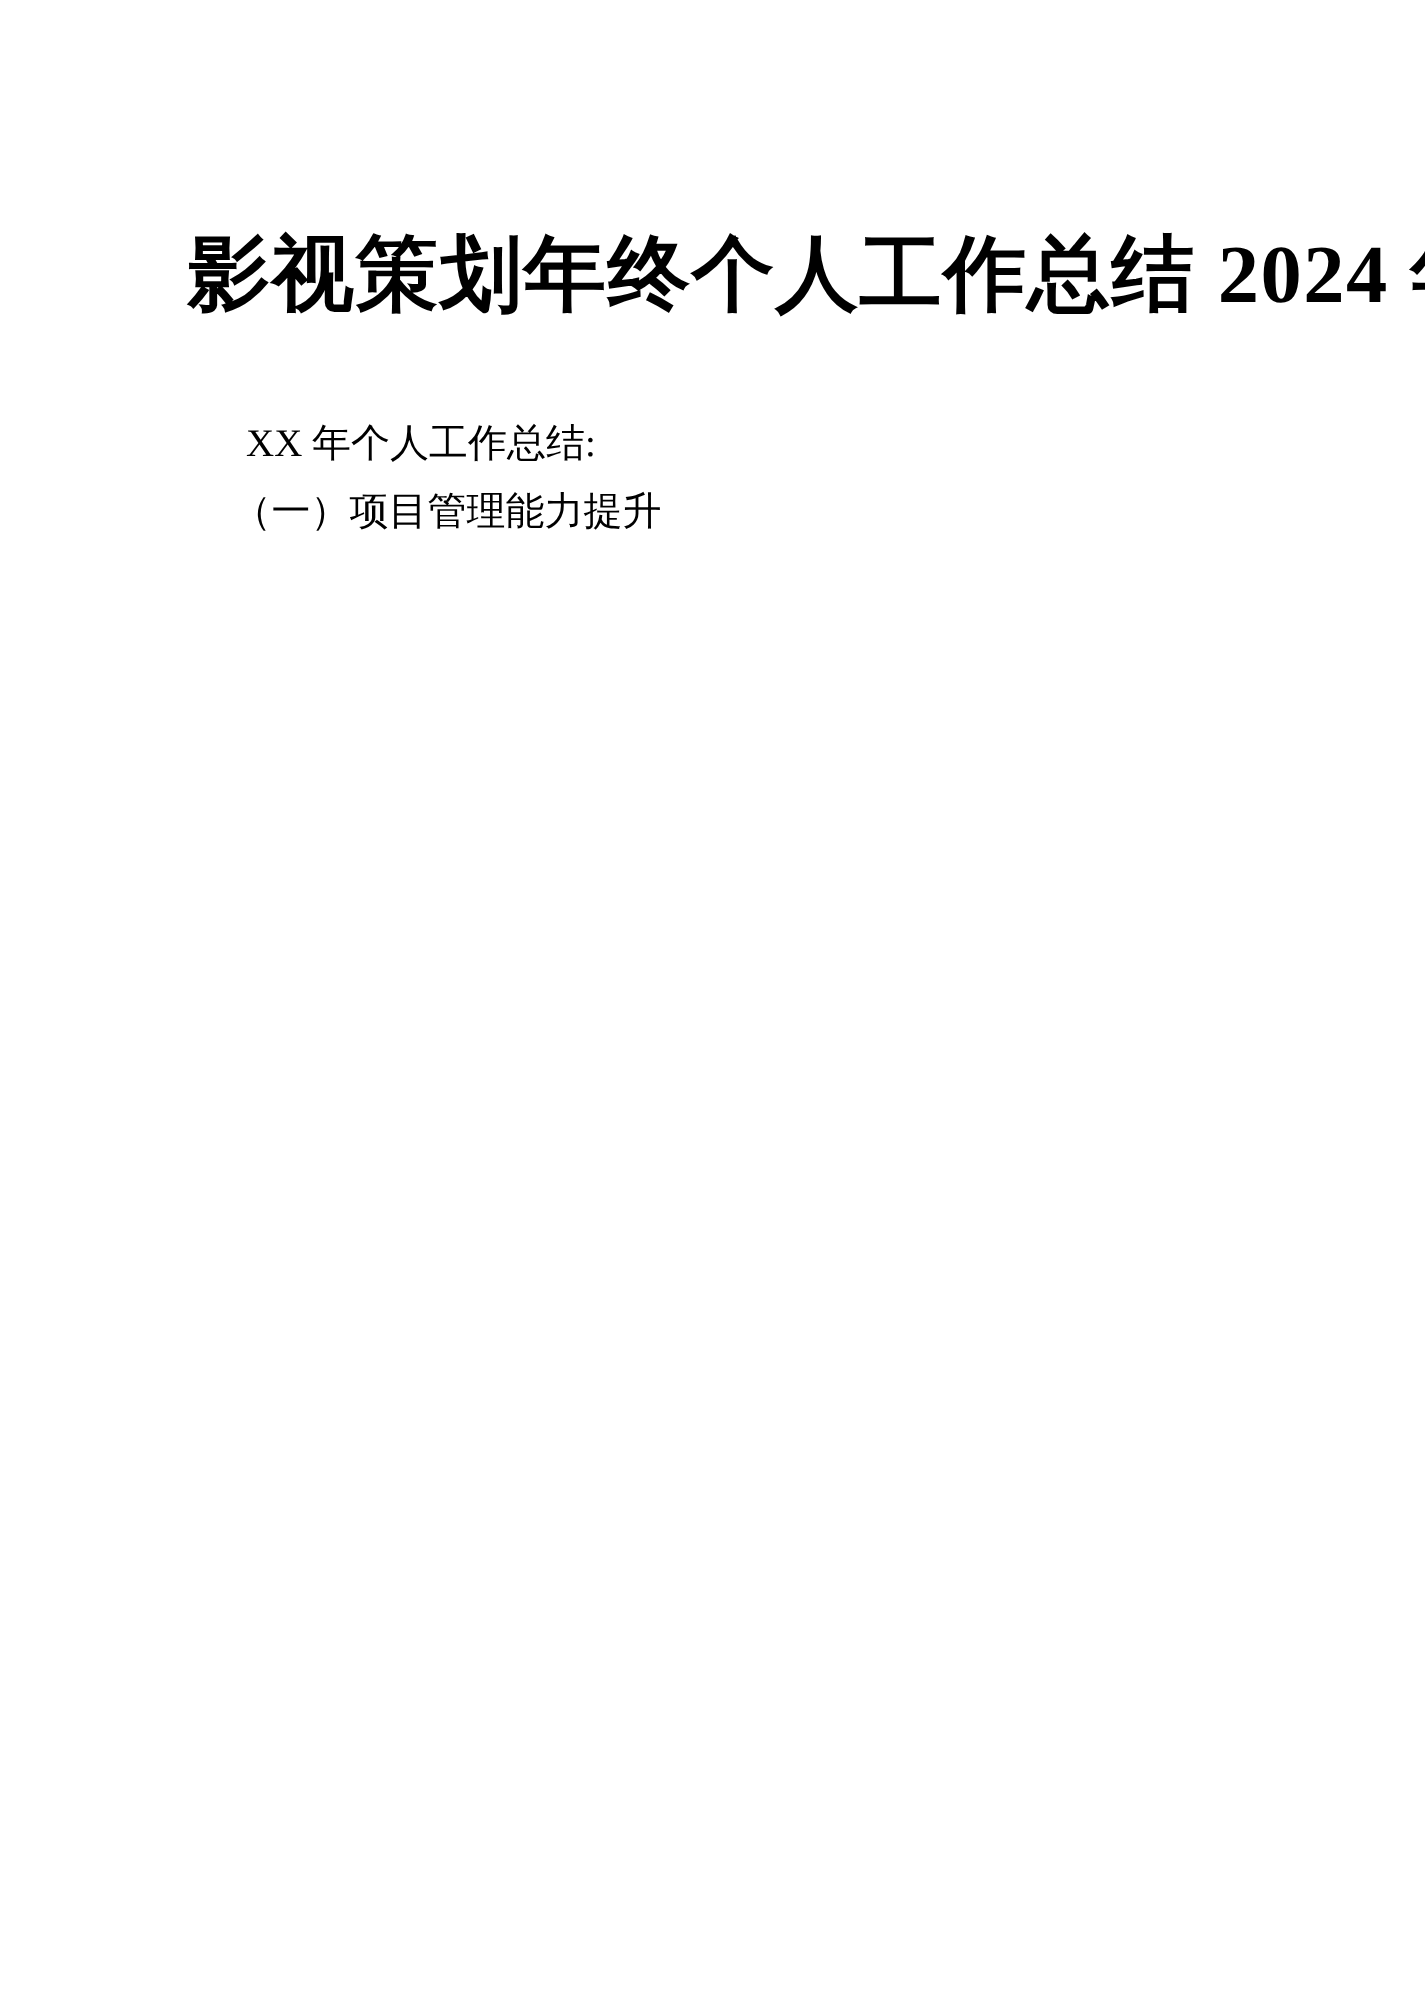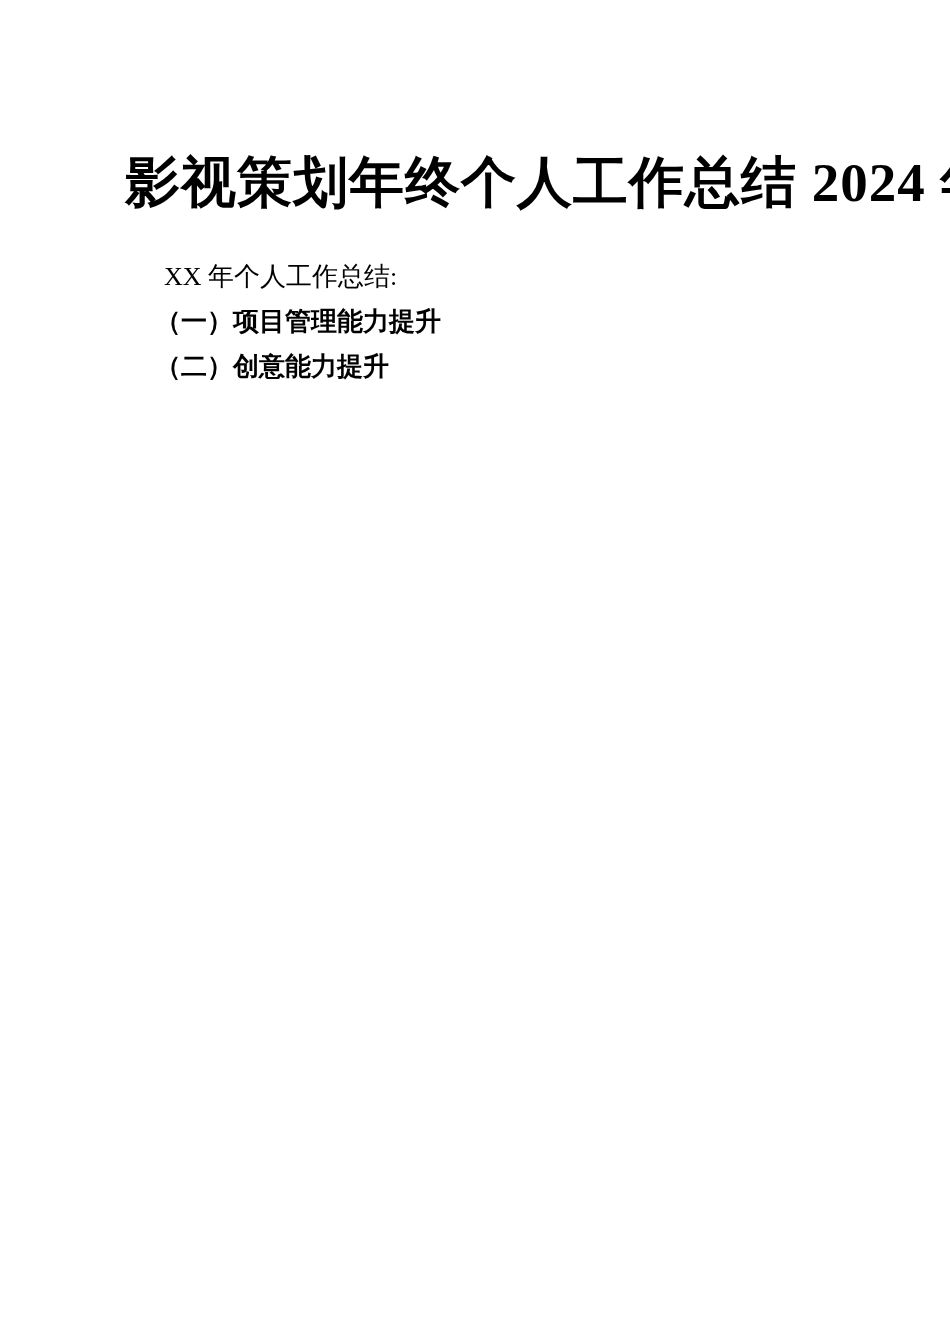--- a/index.html
+++ b/index.html
@@ -22,40 +22,39 @@
   .doc-title {
     margin: 0;
     font-size: 55px;
     font-weight: bold;
     line-height: 70px;
     text-align: center;
     letter-spacing: 1px;
     white-space: nowrap;
   }
   .doc-body {
-    margin-top: 36px;
+    margin-top: 55px;
     font-size: 26px;
     line-height: 45px;
     text-align: justify;
   }
   .doc-body p {
     margin: 0;
     padding: 0;
   }
   .para.indent {
     text-indent: 39px;
   }
   .heading {
-    font-weight: bold;
+    font-weight: normal;
     text-indent: 30px;
   }
 </style>
 </head>
 <body>
 
 <div class="page">
   <h1 class="doc-title">影视策划年终个人工作总结 2024 年</h1>
   <div class="doc-body">
       <p class="para indent">XX 年个人工作总结:</p>
       <p class="heading">（一）项目管理能力提升</p>
-      <p class="heading">（二）创意能力提升</p>
     </div>
 </div>
 
 </body></html>

